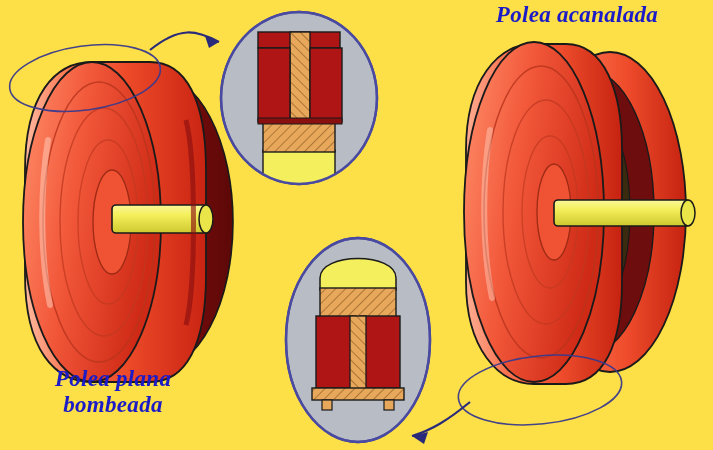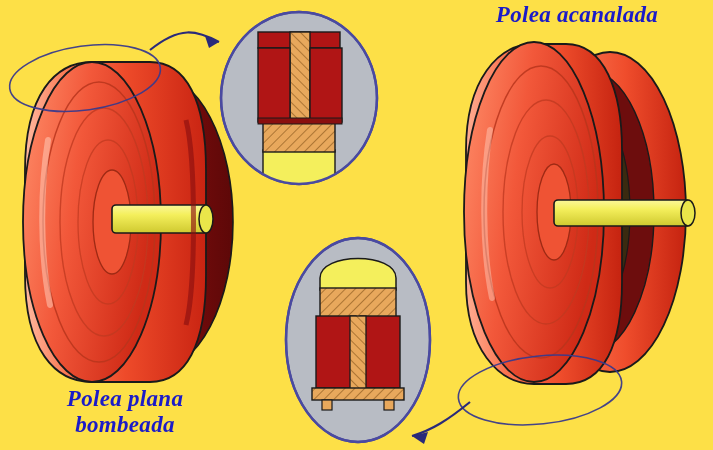--- a/index.html
+++ b/index.html
@@ -28,24 +28,23 @@
     white-space: pre;
     text-align: center;
     user-select: none;
   }
   #label-acanalada {
     left: 452px;
     top: 2px;
     width: 250px;
   }
   #label-plana {
-    left: 14px;
+    left: 2px;
     top: 366px;
     width: 222px;
-    margin-top: 20px;
   }
   svg.art {
     position: absolute;
     left: 0;
     top: 0;
   }
 </style>
 </head>
 <body>
 

